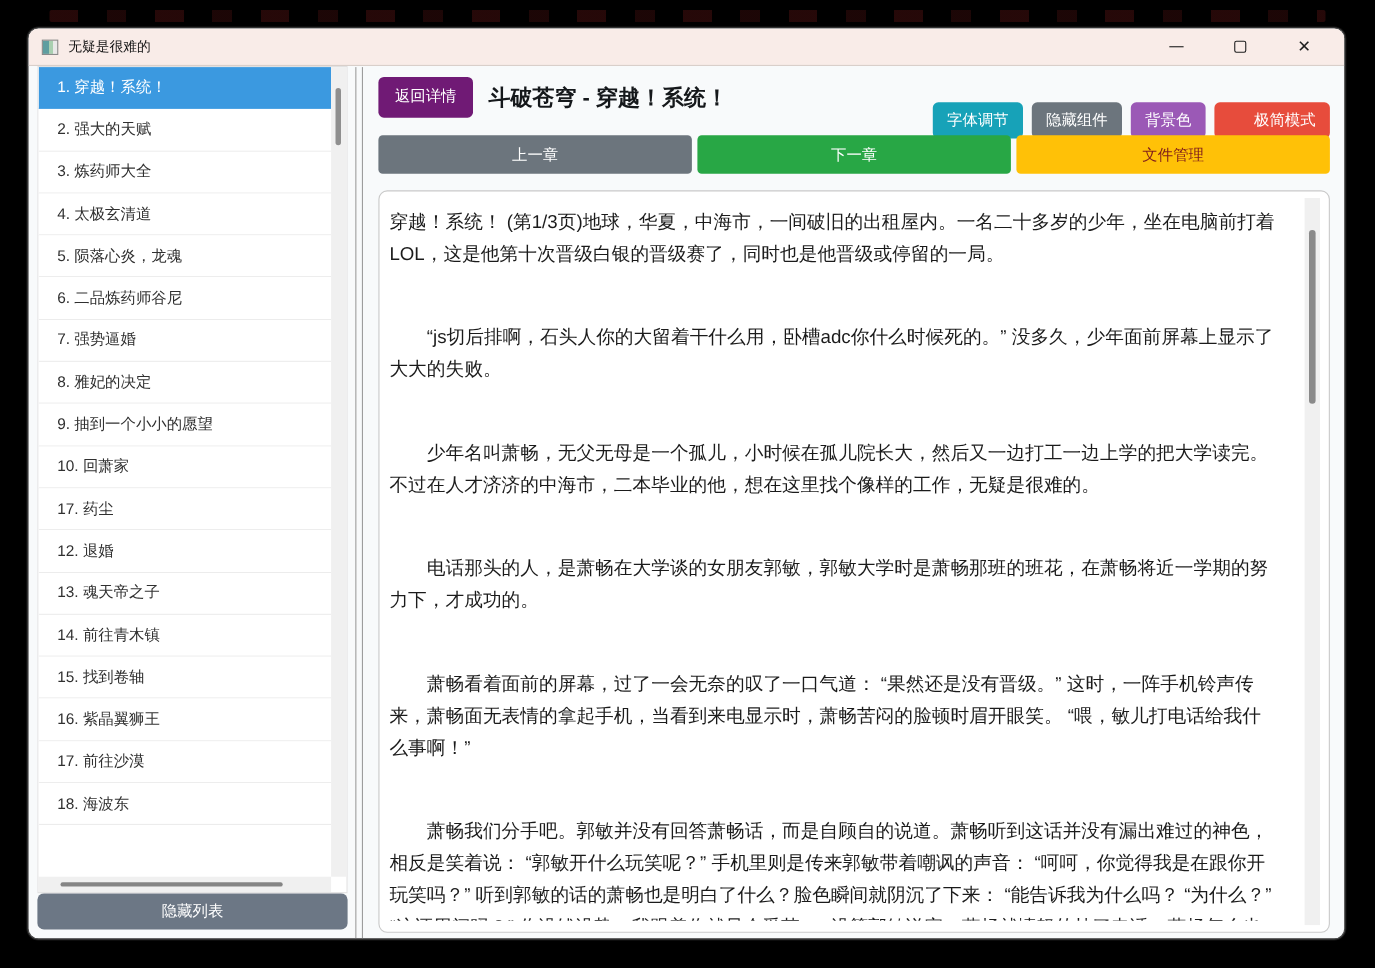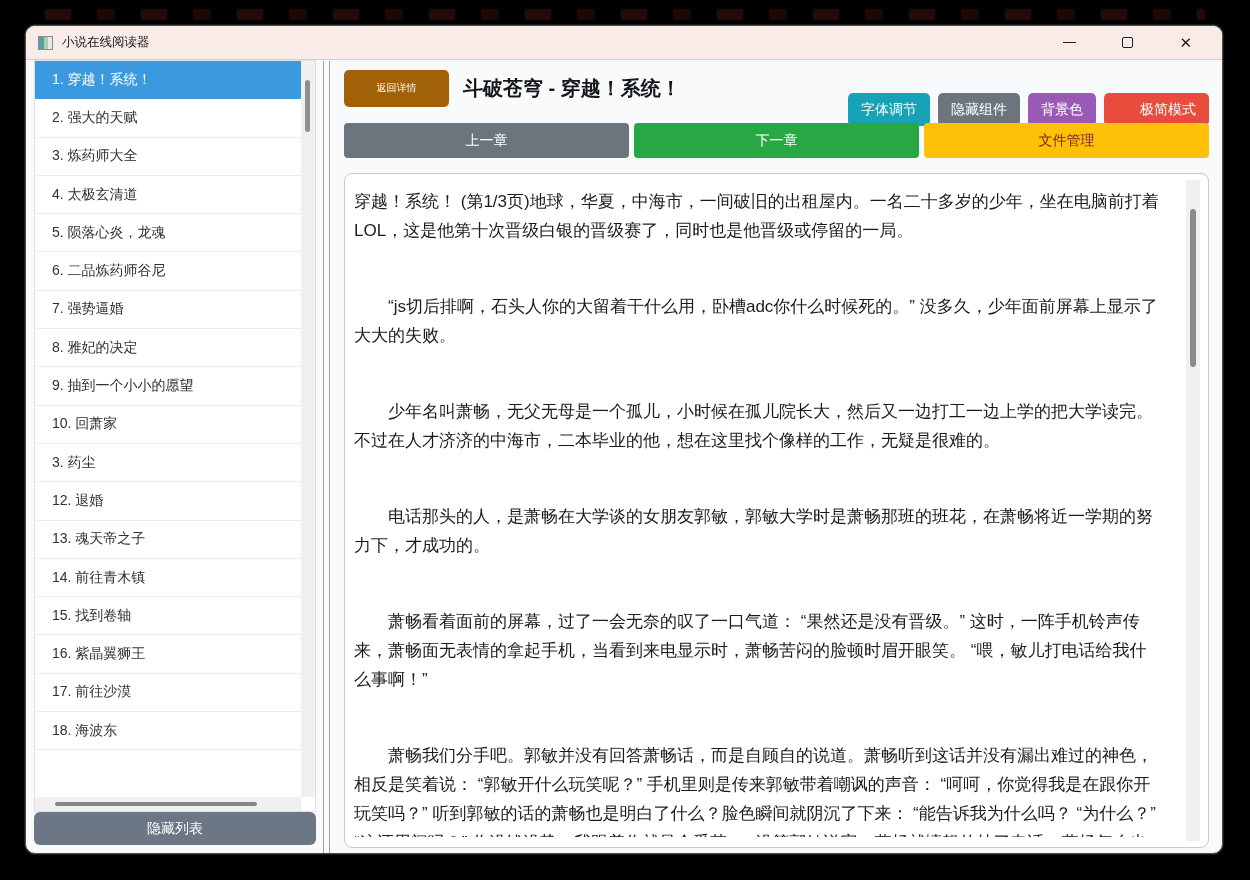--- a/index.html
+++ b/index.html
@@ -57,22 +57,22 @@
     font-family:"Liberation Sans", sans-serif;
   }
 
   
   .splitter { width:7px; margin:1px 14px 1px 7px; border-left:1px solid #9d9d9d; border-right:1px solid #9d9d9d; }
 
   
   .main { flex:1; display:flex; flex-direction:column; min-width:0; }
   .toolbar-row { display:flex; align-items:center; margin-top:9px; height:38px; }
   .back-btn {
-    width:105px; height:37px; background:#a16207; color:#fff; border:none; border-radius:5px;
-    font-size:10px; flex:none; font-family:"Liberation Sans", sans-serif;
+    width:86px; height:37px; background:#701a75; color:#fff; border:none; border-radius:5px;
+    font-size:14px; flex:none; font-family:"Liberation Sans", sans-serif;
   }
   .page-title { font-size:20px; font-weight:bold; color:#15181b; margin-left:14px; white-space:nowrap; }
   .action-btns { margin-left:auto; display:flex; gap:8px; }
   .action-btn {
     height:33px; padding:0 13px; border:none; border-radius:5px; color:#fff; font-size:14px;
     white-space:nowrap; font-family:"Liberation Sans", sans-serif;margin-top:43px;
   }
   .nav-row { display:flex; gap:5px; margin-top:16px; }
   .nav-btn { flex:1; height:35px; border:none; border-radius:4px; font-size:14px; color:#fff;
     font-family:"Liberation Sans", sans-serif; }
@@ -93,21 +93,21 @@
 </style>
 </head>
 <body>
 
 <div class="bg-artifact"></div>
 
 <div class="window">
 
   <div class="titlebar">
     <span class="app-icon"></span>
-    <span class="titlebar-title">小说在线阅读器</span>
+    <span class="titlebar-title">无疑是很难的</span>
     <span class="titlebar-controls">
       <button class="ctrl-btn">
           <span class="min-glyph"></span>
         </button>
       <button class="ctrl-btn">
           <span class="max-glyph"></span>
         </button>
       <button class="ctrl-btn"><span class="close-glyph">✕</span></button>
     </span>
   </div>
@@ -120,21 +120,21 @@
             <div class="chapter-item selected">1. 穿越！系统！</div>
             <div class="chapter-item">2. 强大的天赋</div>
             <div class="chapter-item">3. 炼药师大全</div>
             <div class="chapter-item">4. 太极玄清道</div>
             <div class="chapter-item">5. 陨落心炎，龙魂</div>
             <div class="chapter-item">6. 二品炼药师谷尼</div>
             <div class="chapter-item">7. 强势逼婚</div>
             <div class="chapter-item">8. 雅妃的决定</div>
             <div class="chapter-item">9. 抽到一个小小的愿望</div>
             <div class="chapter-item">10. 回萧家</div>
-            <div class="chapter-item">3. 药尘</div>
+            <div class="chapter-item">17. 药尘</div>
             <div class="chapter-item">12. 退婚</div>
             <div class="chapter-item">13. 魂天帝之子</div>
             <div class="chapter-item">14. 前往青木镇</div>
             <div class="chapter-item">15. 找到卷轴</div>
             <div class="chapter-item">16. 紫晶翼狮王</div>
             <div class="chapter-item">17. 前往沙漠</div>
             <div class="chapter-item">18. 海波东</div>
           </div>
         <div class="v-scroll">
           <div class="v-thumb"></div>

